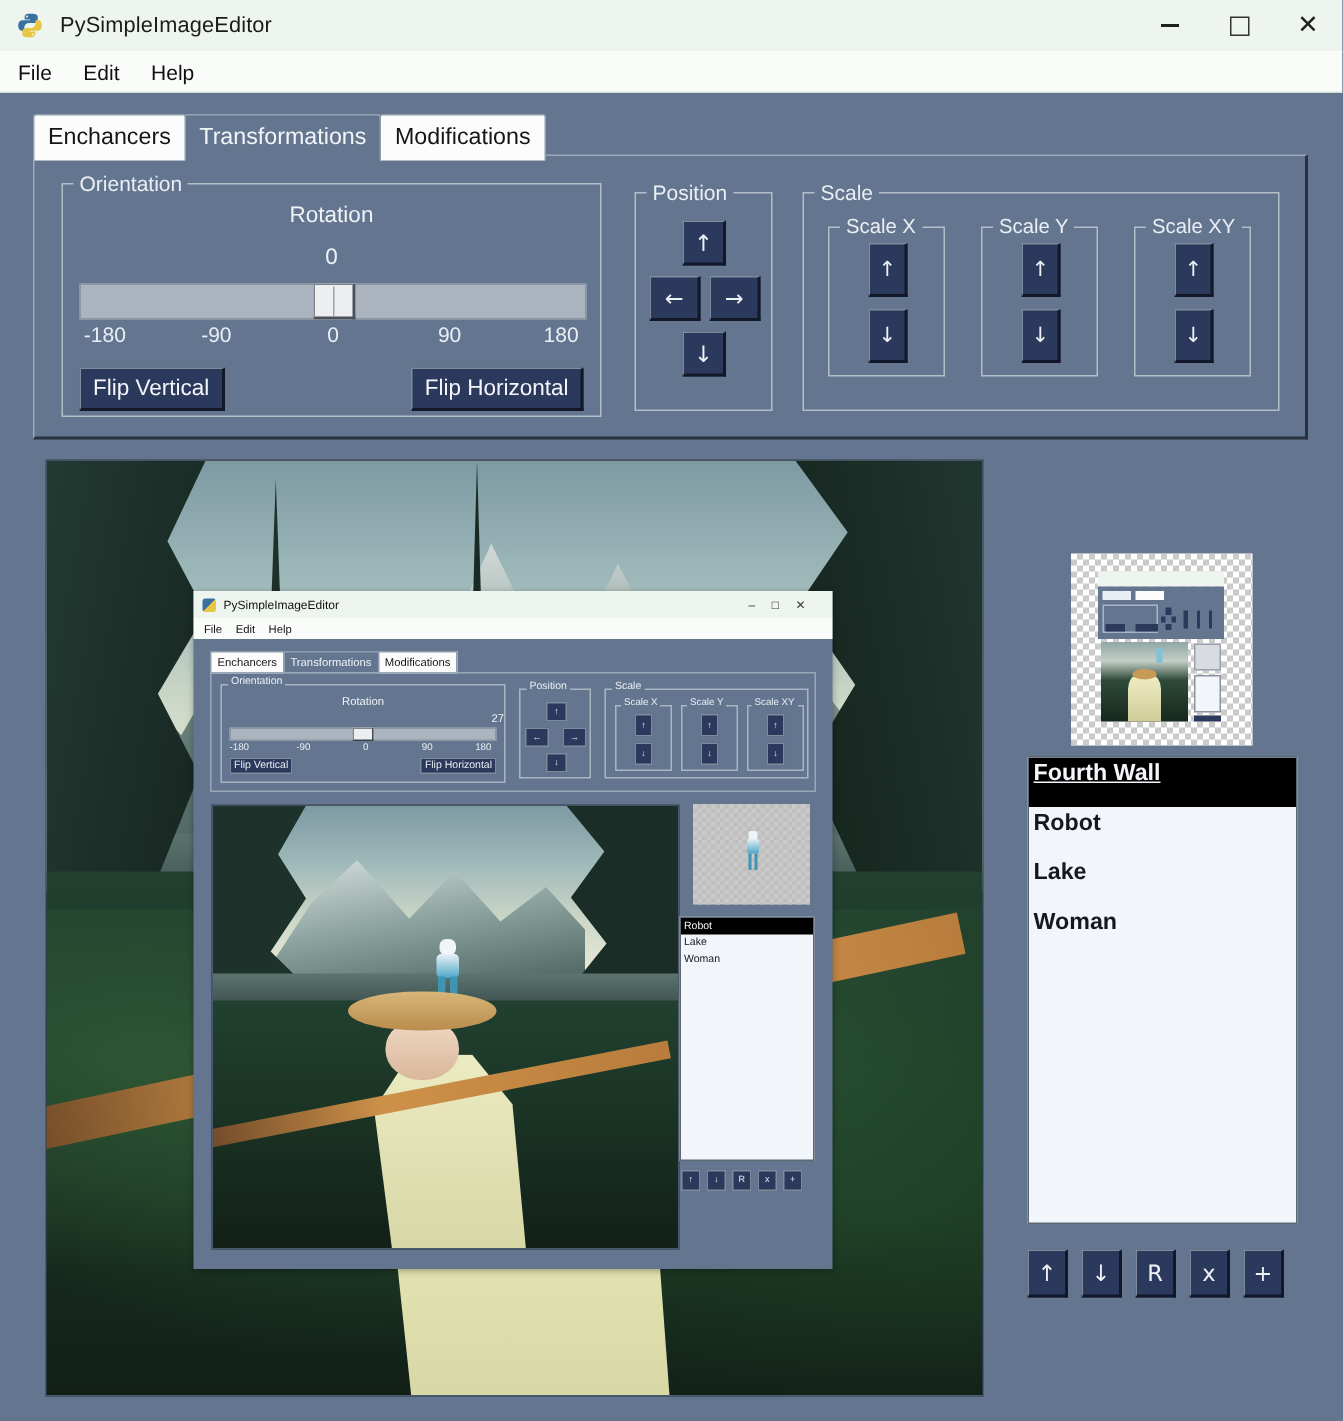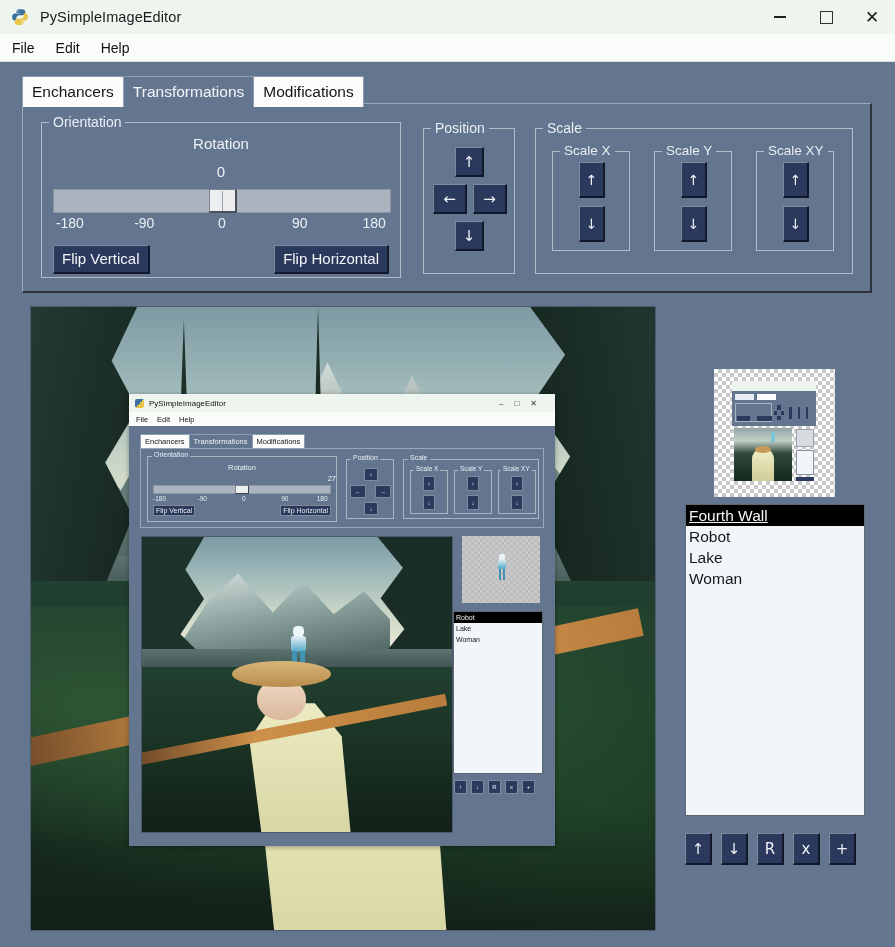--- a/index.html
+++ b/index.html
@@ -145,22 +145,23 @@
     box-sizing:border-box;overflow:hidden;
   }
   .thumb-inner{position:absolute;left:18px;top:12px;width:84px;height:102px;overflow:hidden;}
 
   .layerlist{
     position:absolute;left:685px;top:504px;width:180px;height:312px;
     background:#f2f5f9;border:1px solid #5c6874;box-sizing:border-box;
     overflow:hidden;padding:0;
   }
   .layer{
-    font-size:15.5px;color:#15181d;padding:1px 3px 0 3px;line-height:20px;cursor:default;
+    font-size:15.5px;color:#15181d;padding:1px 3px 12px 3px;line-height:20px;cursor:default;
     white-space:nowrap;
+    font-weight:bold;
   }
   .layer.sel{background:#000;color:#f4f6fa;text-decoration:underline;}
 
   .layerbtns{position:absolute;left:685px;top:833px;display:flex;gap:9px;}
   .lbtn{
     width:27px;height:32px;background:#2b3a5c;color:#eef1f6;
     border:1px solid #7f8b9c;border-right:2px solid #12182a;border-bottom:2px solid #12182a;
     display:flex;align-items:center;justify-content:center;
     font-size:15px;font-family:"DejaVu Sans",sans-serif;cursor:default;box-sizing:border-box;
   }

